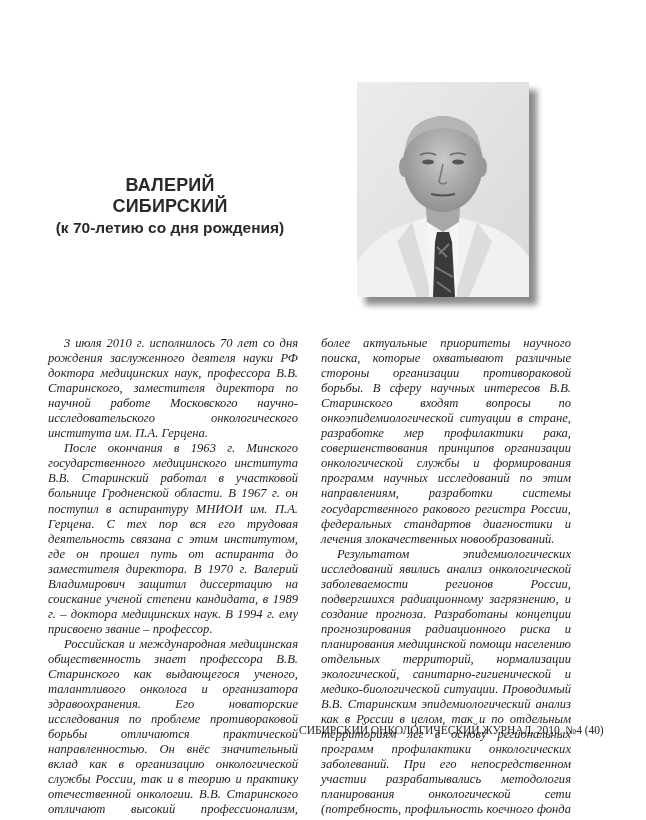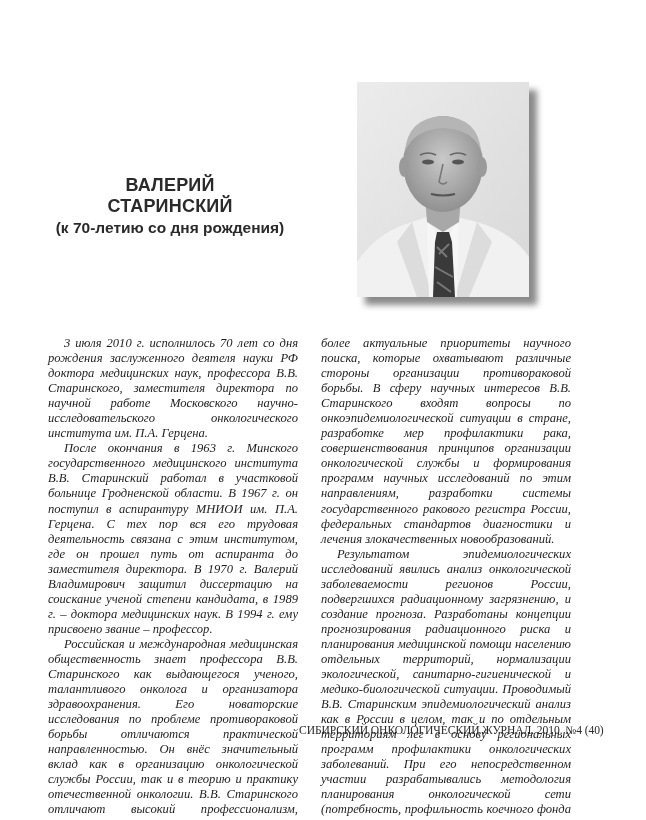--- a/index.html
+++ b/index.html
@@ -35,21 +35,21 @@
       position: absolute; left: 299px; top: 724px; width: 270px;
       font-family: "Liberation Serif", serif; font-size: 11.6px; color: #2a2a2a;
       text-align: right; white-space: nowrap; letter-spacing: -0.1px;
     }
   </style>
 </head>
 <body>
 
 <div class="title-block">
   <div class="title-line">ВАЛЕРИЙ</div>
-  <div class="title-line">СТАРИНСКИЙ</div>
+  <div class="title-line">СИБИРСКИЙ</div>
   <div class="subtitle">(к 70-летию со дня рождения)</div>
 </div>
 
 <div class="photo-wrap">
   <div class="photo-shadow"></div>
   <div class="photo">
     <svg width="172" height="215" viewBox="0 0 172 215">
       <defs>
         <linearGradient id="bg" x1="0" y1="0" x2="1" y2="1">
           <stop offset="0" stop-color="#ececec"></stop>

